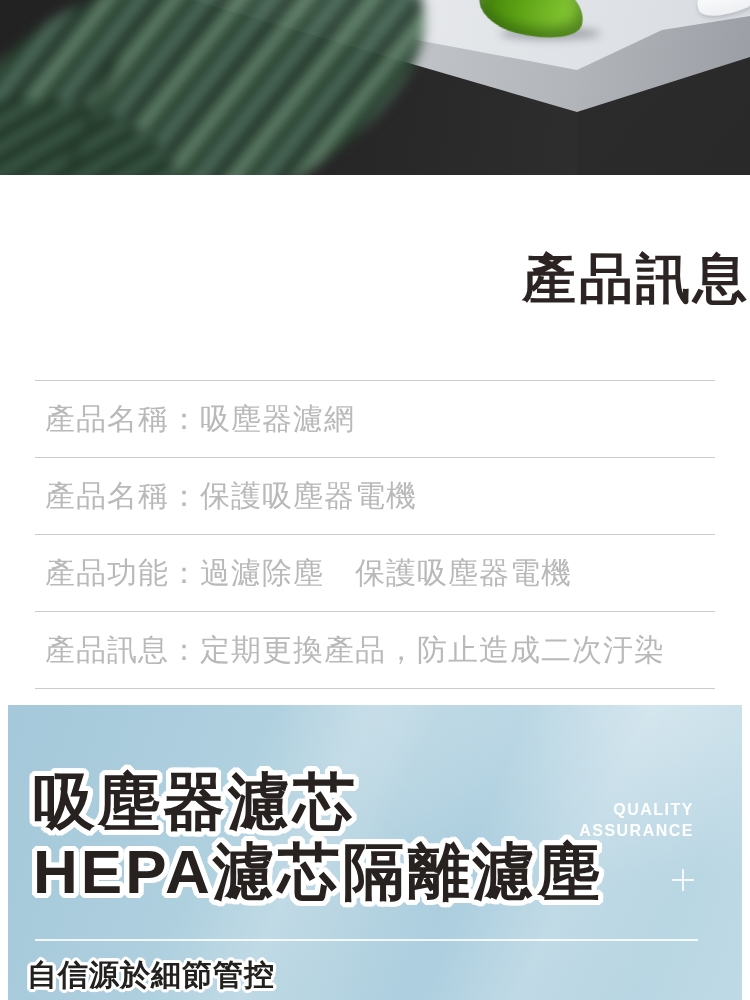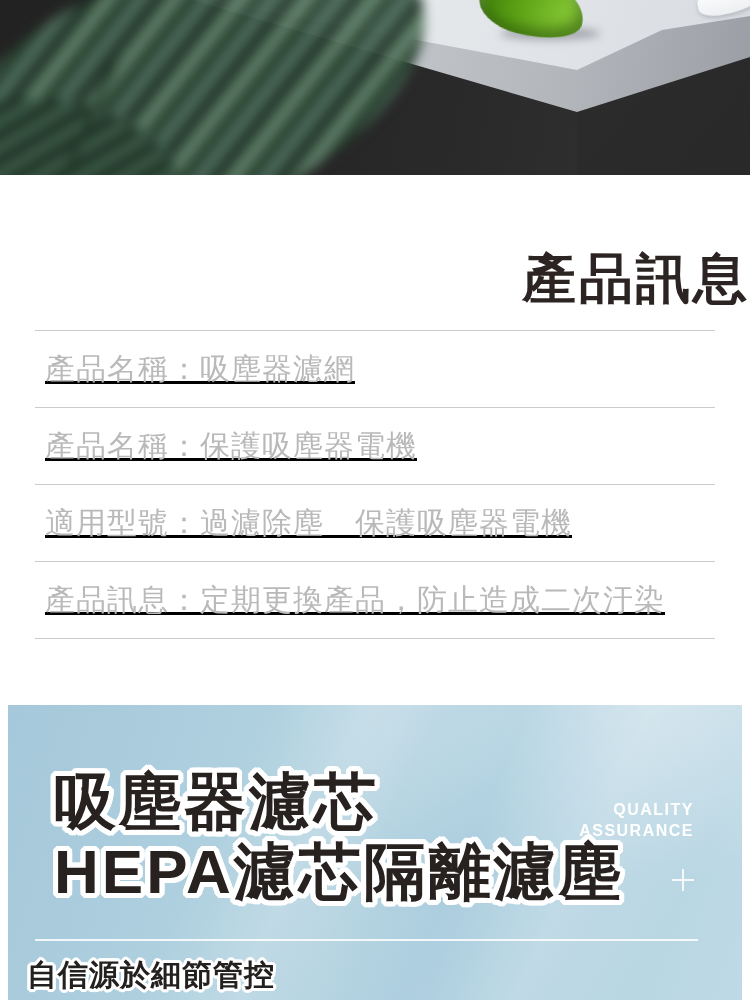--- a/index.html
+++ b/index.html
@@ -42,21 +42,21 @@
     filter:blur(.6px);}
   .leaf-white{position:absolute;left:697px;top:-15px;width:66px;height:28px;
     transform:rotate(-12deg);border-radius:50% 50% 60% 40%;
     background:linear-gradient(#ffffff,#edeff2);
     box-shadow:0 2px 4px rgba(140,145,150,.5);filter:blur(.4px);}
 
   
   .info{position:relative;width:750px;height:530px;background:#ffffff;}
   .info h1{margin:0;padding-top:72px;line-height:62px;text-align:right;
     font-size:54px;font-weight:700;color:#2b2422;letter-spacing:3px;}
-  .spec-table{margin:21px 35px 0 35px;border-top:1px solid #cbcbcb;text-decoration:underline;}
+  .spec-table{margin:71px 35px 0 35px;border-top:1px solid #cbcbcb;}
   .spec-row{height:77px;border-bottom:1px solid #cbcbcb;display:flex;
     align-items:center;padding-left:10px;box-sizing:border-box;
     font-size:30px;color:#b9b9b9;letter-spacing:1px;white-space:pre;}
 
   
   .hero{position:relative;margin:0 8px;width:734px;height:295px;overflow:hidden;
     background:
       radial-gradient(ellipse at 88% 0%,rgba(255,255,255,.30),rgba(255,255,255,0) 42%),
       linear-gradient(108deg,#a5c8da 0%,#aed0df 30%,#b8d5e2 48%,#aacdde 62%,#b4d3e1 80%,#bfdae6 100%);}
   .hero::before{content:"";position:absolute;inset:0;pointer-events:none;
@@ -67,21 +67,21 @@
      -4px -3px 0 #fff,4px -3px 0 #fff,-4px 3px 0 #fff,4px 3px 0 #fff,
      -3px -4px 0 #fff,3px -4px 0 #fff,-3px 4px 0 #fff,3px 4px 0 #fff,
      -5px -2px 0 #fff,5px -2px 0 #fff,-5px 2px 0 #fff,5px 2px 0 #fff,
      -2px -5px 0 #fff,2px -5px 0 #fff,-2px 5px 0 #fff,2px 5px 0 #fff;}
   .outline-small{
     text-shadow:
      -3px 0 0 #fff,3px 0 0 #fff,0 -3px 0 #fff,0 3px 0 #fff,
      -2px -2px 0 #fff,2px -2px 0 #fff,-2px 2px 0 #fff,2px 2px 0 #fff,
      -3px -1px 0 #fff,3px -1px 0 #fff,-3px 1px 0 #fff,3px 1px 0 #fff,
      -1px -3px 0 #fff,1px -3px 0 #fff,-1px 3px 0 #fff,1px 3px 0 #fff; text-align: right;}
-  .hero .heading{position:absolute;left:46px;top:62px;
+  .hero .heading{position:absolute;left:25px;top:62px;
     font-size:62px;font-weight:800;color:#272120;line-height:70px;letter-spacing:3px;}
   .hero .badge{position:absolute;right:48px;top:94px;text-align:right;
     font-size:16px;font-weight:700;color:#ffffff;letter-spacing:1.5px;line-height:21px;}
   .hero .plus{position:absolute;left:664px;top:164px;width:22px;height:22px;}
   .hero .plus .bar-h{position:absolute;left:0;top:10px;width:22px;height:2px;
     background:rgba(255,255,255,.85);}
   .hero .plus .bar-v{position:absolute;left:10px;top:0;width:2px;height:22px;
     background:rgba(255,255,255,.85);}
   .hero .hr{position:absolute;left:27px;top:234px;width:663px;height:2px;
     background:rgba(255,255,255,.85);}
@@ -111,21 +111,21 @@
   <section class="info">
     <h1>產品訊息</h1>
     <div class="spec-table">
       <div class="spec-row">
         <span>產品名稱</span><span>：</span><span>吸塵器濾網</span>
       </div>
       <div class="spec-row">
         <span>產品名稱</span><span>：</span><span>保護吸塵器電機</span>
       </div>
       <div class="spec-row">
-        <span>適用型號</span><span>：</span><span>過濾除塵　保護吸塵器電機</span>
+        <span>產品功能</span><span>：</span><span>過濾除塵　保護吸塵器電機</span>
       </div>
       <div class="spec-row">
         <span>產品訊息</span><span>：</span><span>定期更換產品，防止造成二次汙染</span>
       </div>
     </div>
   </section>
 
   <section class="hero">
     <div class="heading">
       <div class="outline-big">吸塵器濾芯</div>

